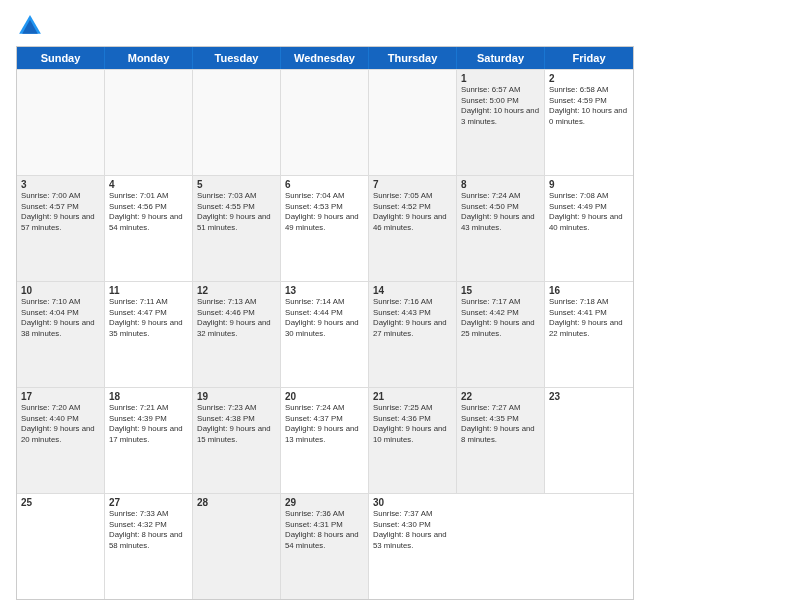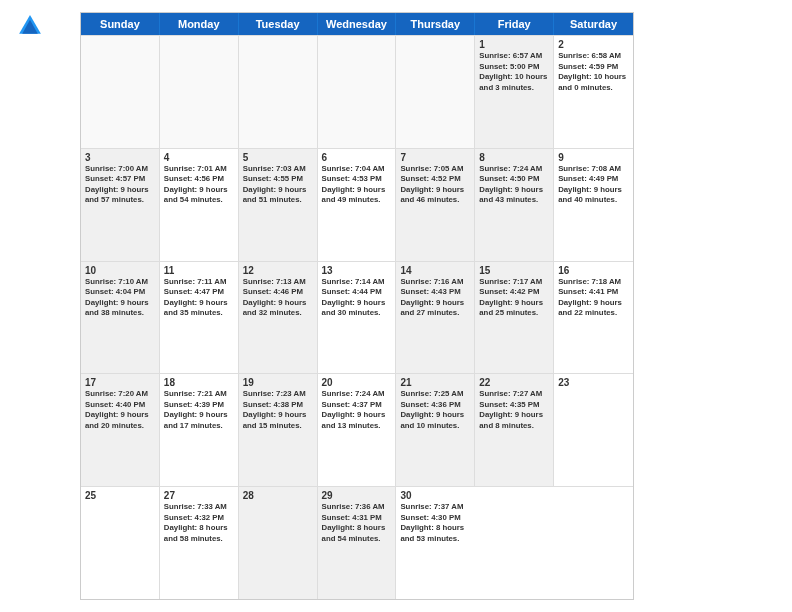--- a/index.html
+++ b/index.html
@@ -8,21 +8,21 @@
       background: #fff;
       width: 792px;
       height: 612px;
       overflow: hidden;
     }
     .page {
       width: 650px;
       height: 612px;
       padding: 12px 16px;
       display: flex;
-      gap: 32px;
+      flex-direction: column;
     }
     .header {
       display: flex;
       align-items: flex-start;
       justify-content: space-between;
       margin-bottom: 6px;
     }
     .logo {
       display: flex;
       align-items: center;
@@ -104,21 +104,20 @@
     .day-num {
       font-size: 10px;
       font-weight: bold;
       margin-bottom: 1px;
       display: block;
     }
     .day-info {
       font-size: 7.8px;
       line-height: 1.35;
       color: #333;
-      font-weight: bold;
     }
   </style>
 </head>
 <body>
 
 <div class="page">
   <div class="header">
     <div class="logo">
       <svg class="logo-icon" viewBox="0 0 36 36">
         <polygon points="18,4 32,28 4,28" fill="#2196F3"></polygon>
@@ -135,22 +134,22 @@
     </div>
   </div>
 
   <div class="calendar">
     <div class="cal-header-row">
     <div class="cal-header-cell">Sunday</div>
         <div class="cal-header-cell">Monday</div>
         <div class="cal-header-cell">Tuesday</div>
         <div class="cal-header-cell">Wednesday</div>
         <div class="cal-header-cell">Thursday</div>
+        <div class="cal-header-cell">Saturday</div>
         <div class="cal-header-cell">Friday</div>
-        <div class="cal-header-cell">Saturday</div>
       </div>
     <div class="cal-body">
     <div class="cal-row">
           <div class="cal-cell empty"></div>
           <div class="cal-cell empty"></div>
           <div class="cal-cell empty"></div>
           <div class="cal-cell empty"></div>
           <div class="cal-cell empty"></div>
           <div class="cal-cell shaded">
             <span class="day-num">1</span>

